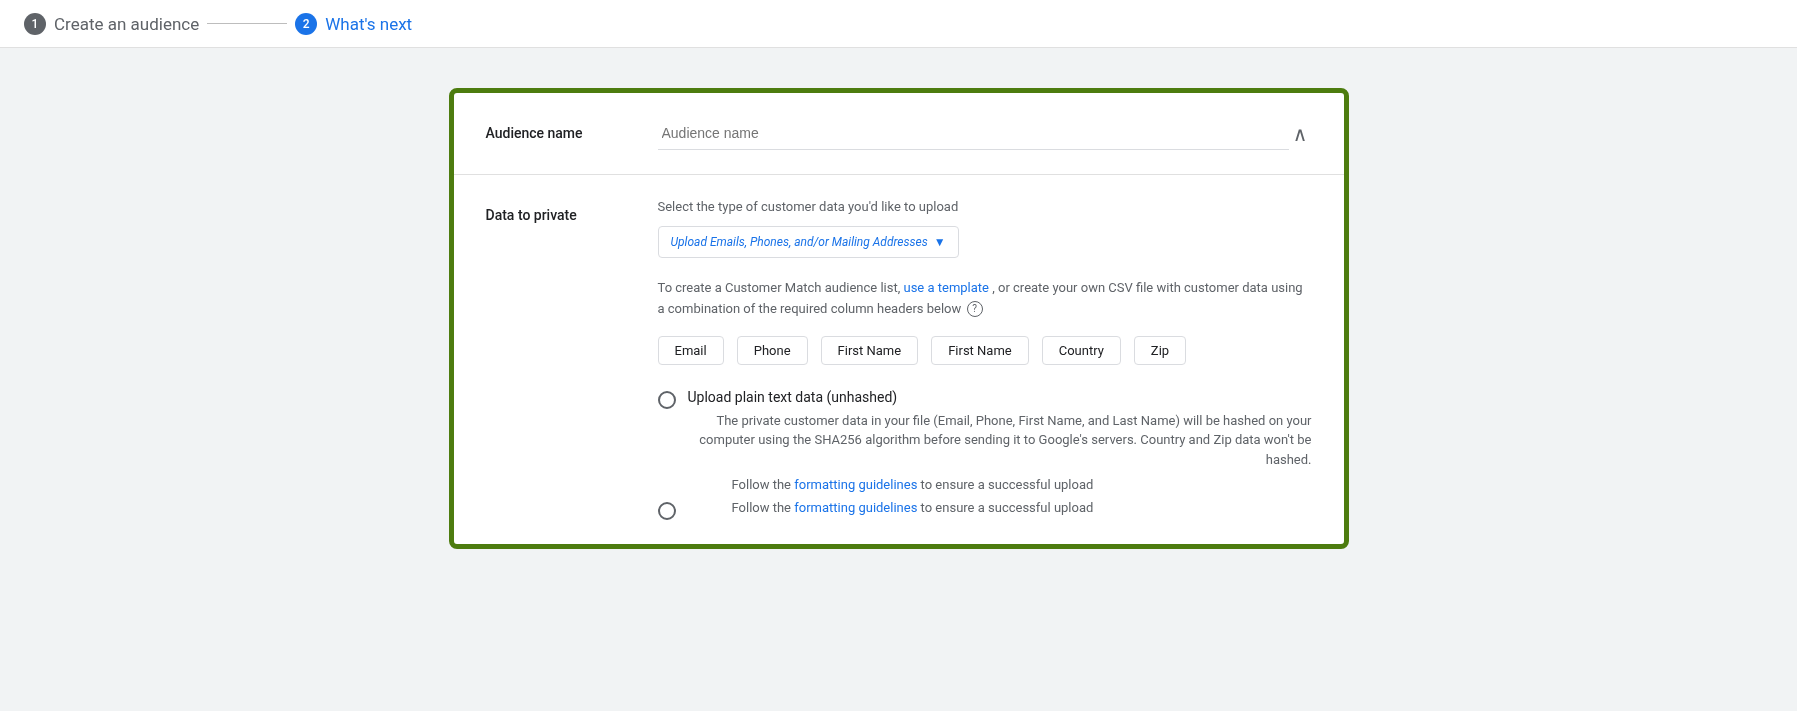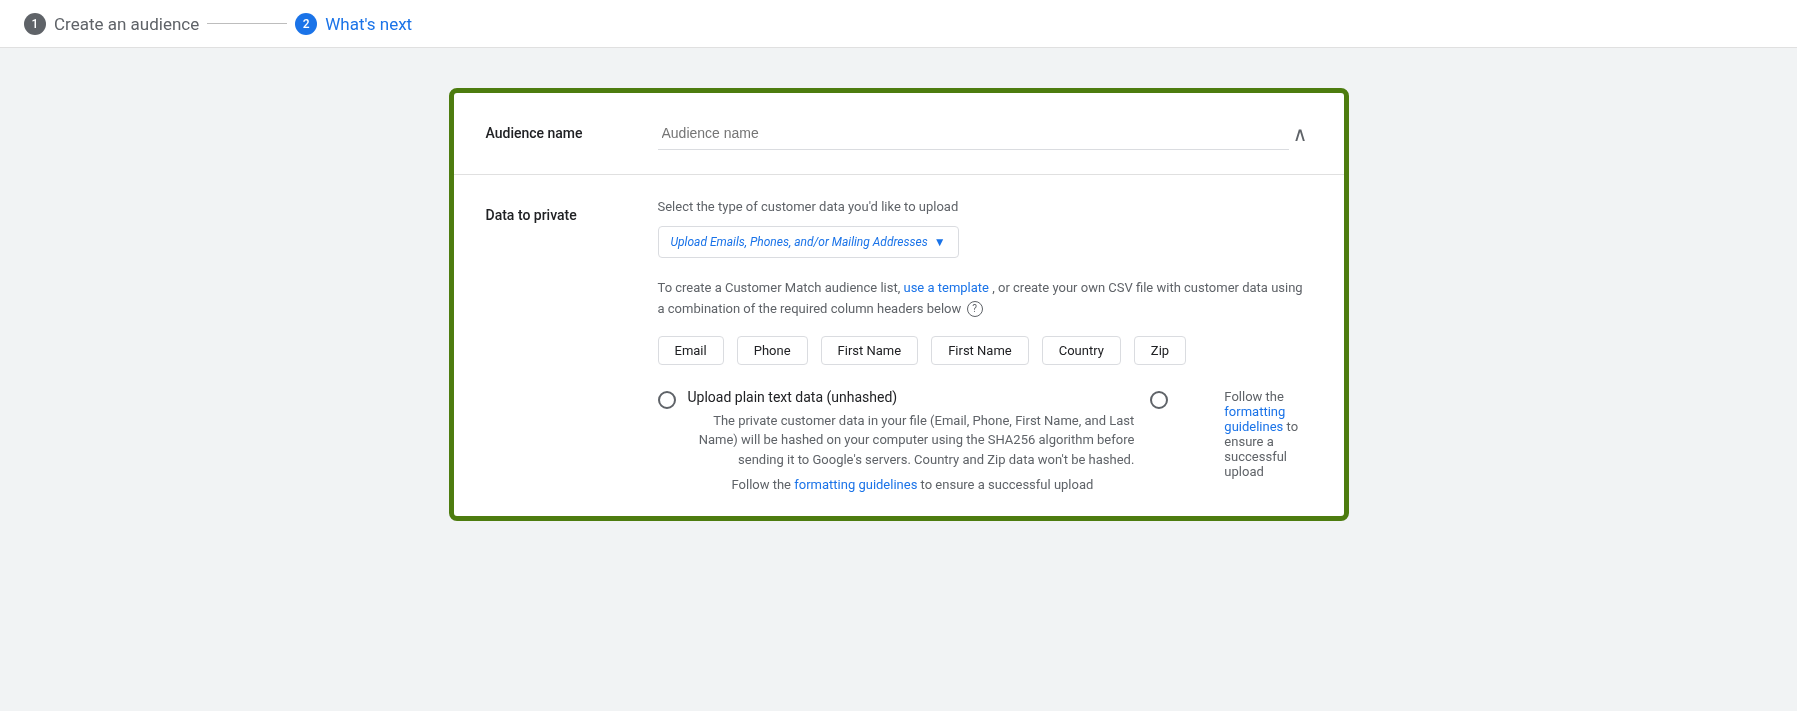--- a/index.html
+++ b/index.html
@@ -186,22 +186,22 @@
       padding: 6px 16px;
       font-size: 13px;
       color: #202124;
       background: #fff;
       cursor: default;
     }
 
     
     .radio-group {
       display: flex;
-      flex-direction: row;
-      gap: 16px;
+      flex-direction: column;
+      gap: 8px;
     }
     .radio-option {
       display: flex;
       gap: 12px;
       align-items: flex-start;
     }
     .radio-input {
       width: 18px;
       height: 18px;
       border: 2px solid #5f6368;

